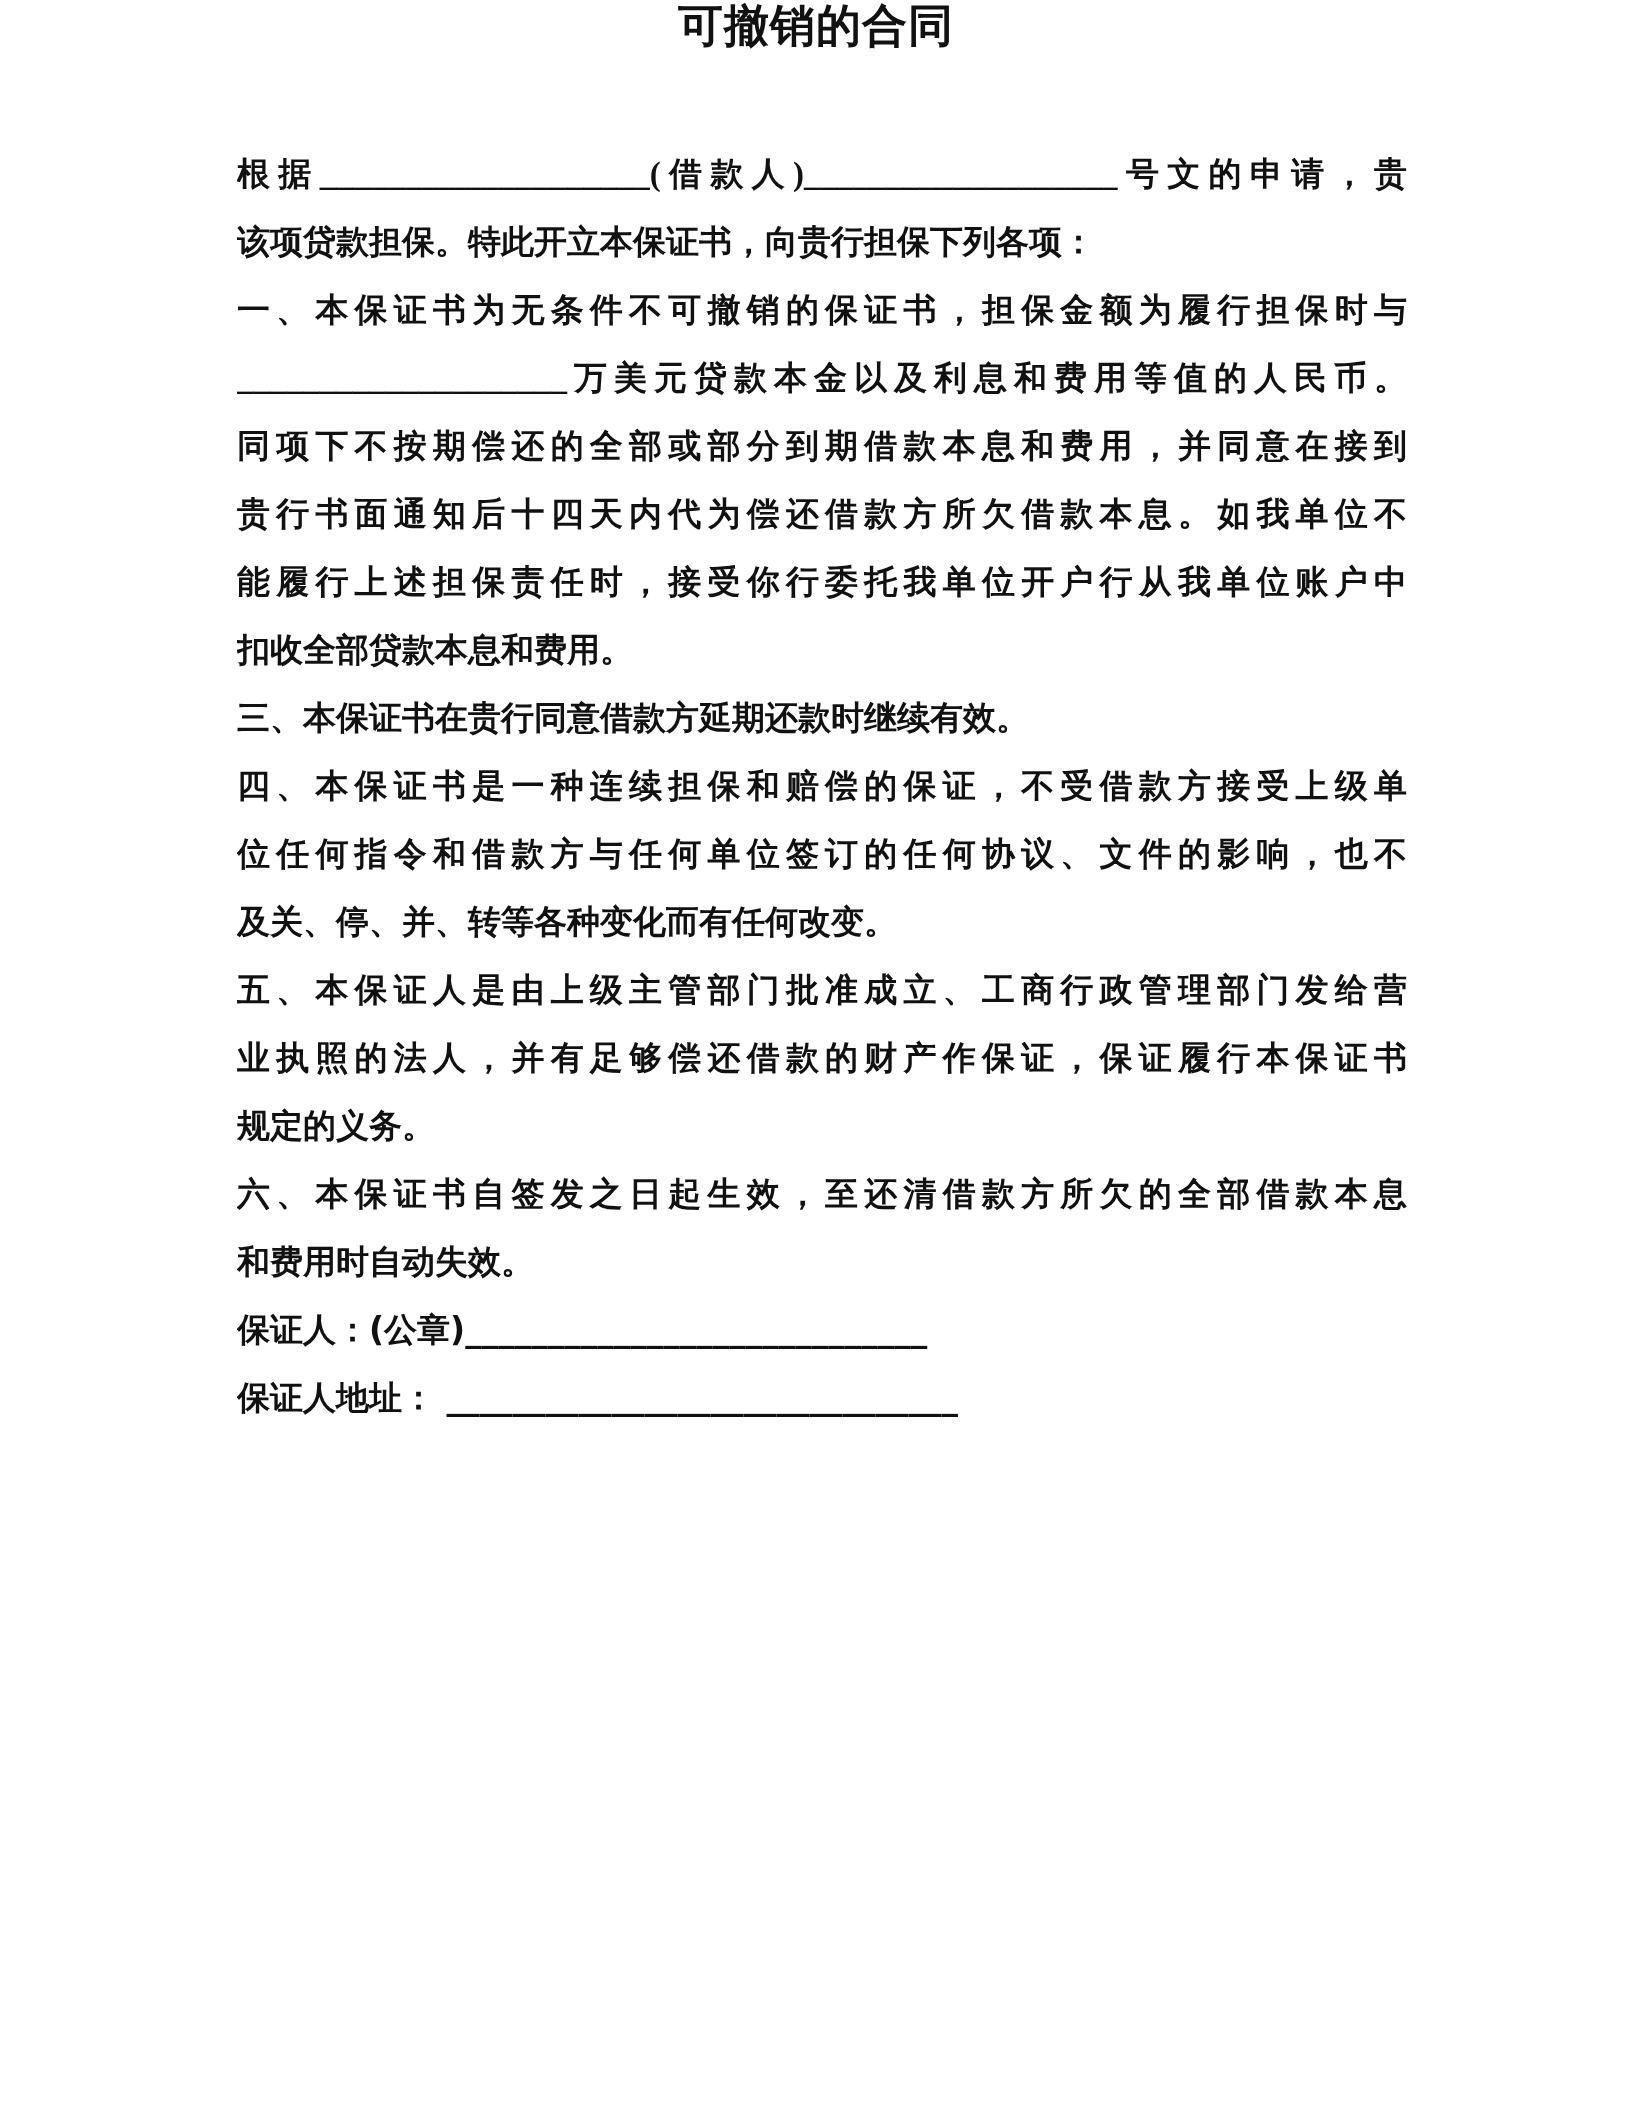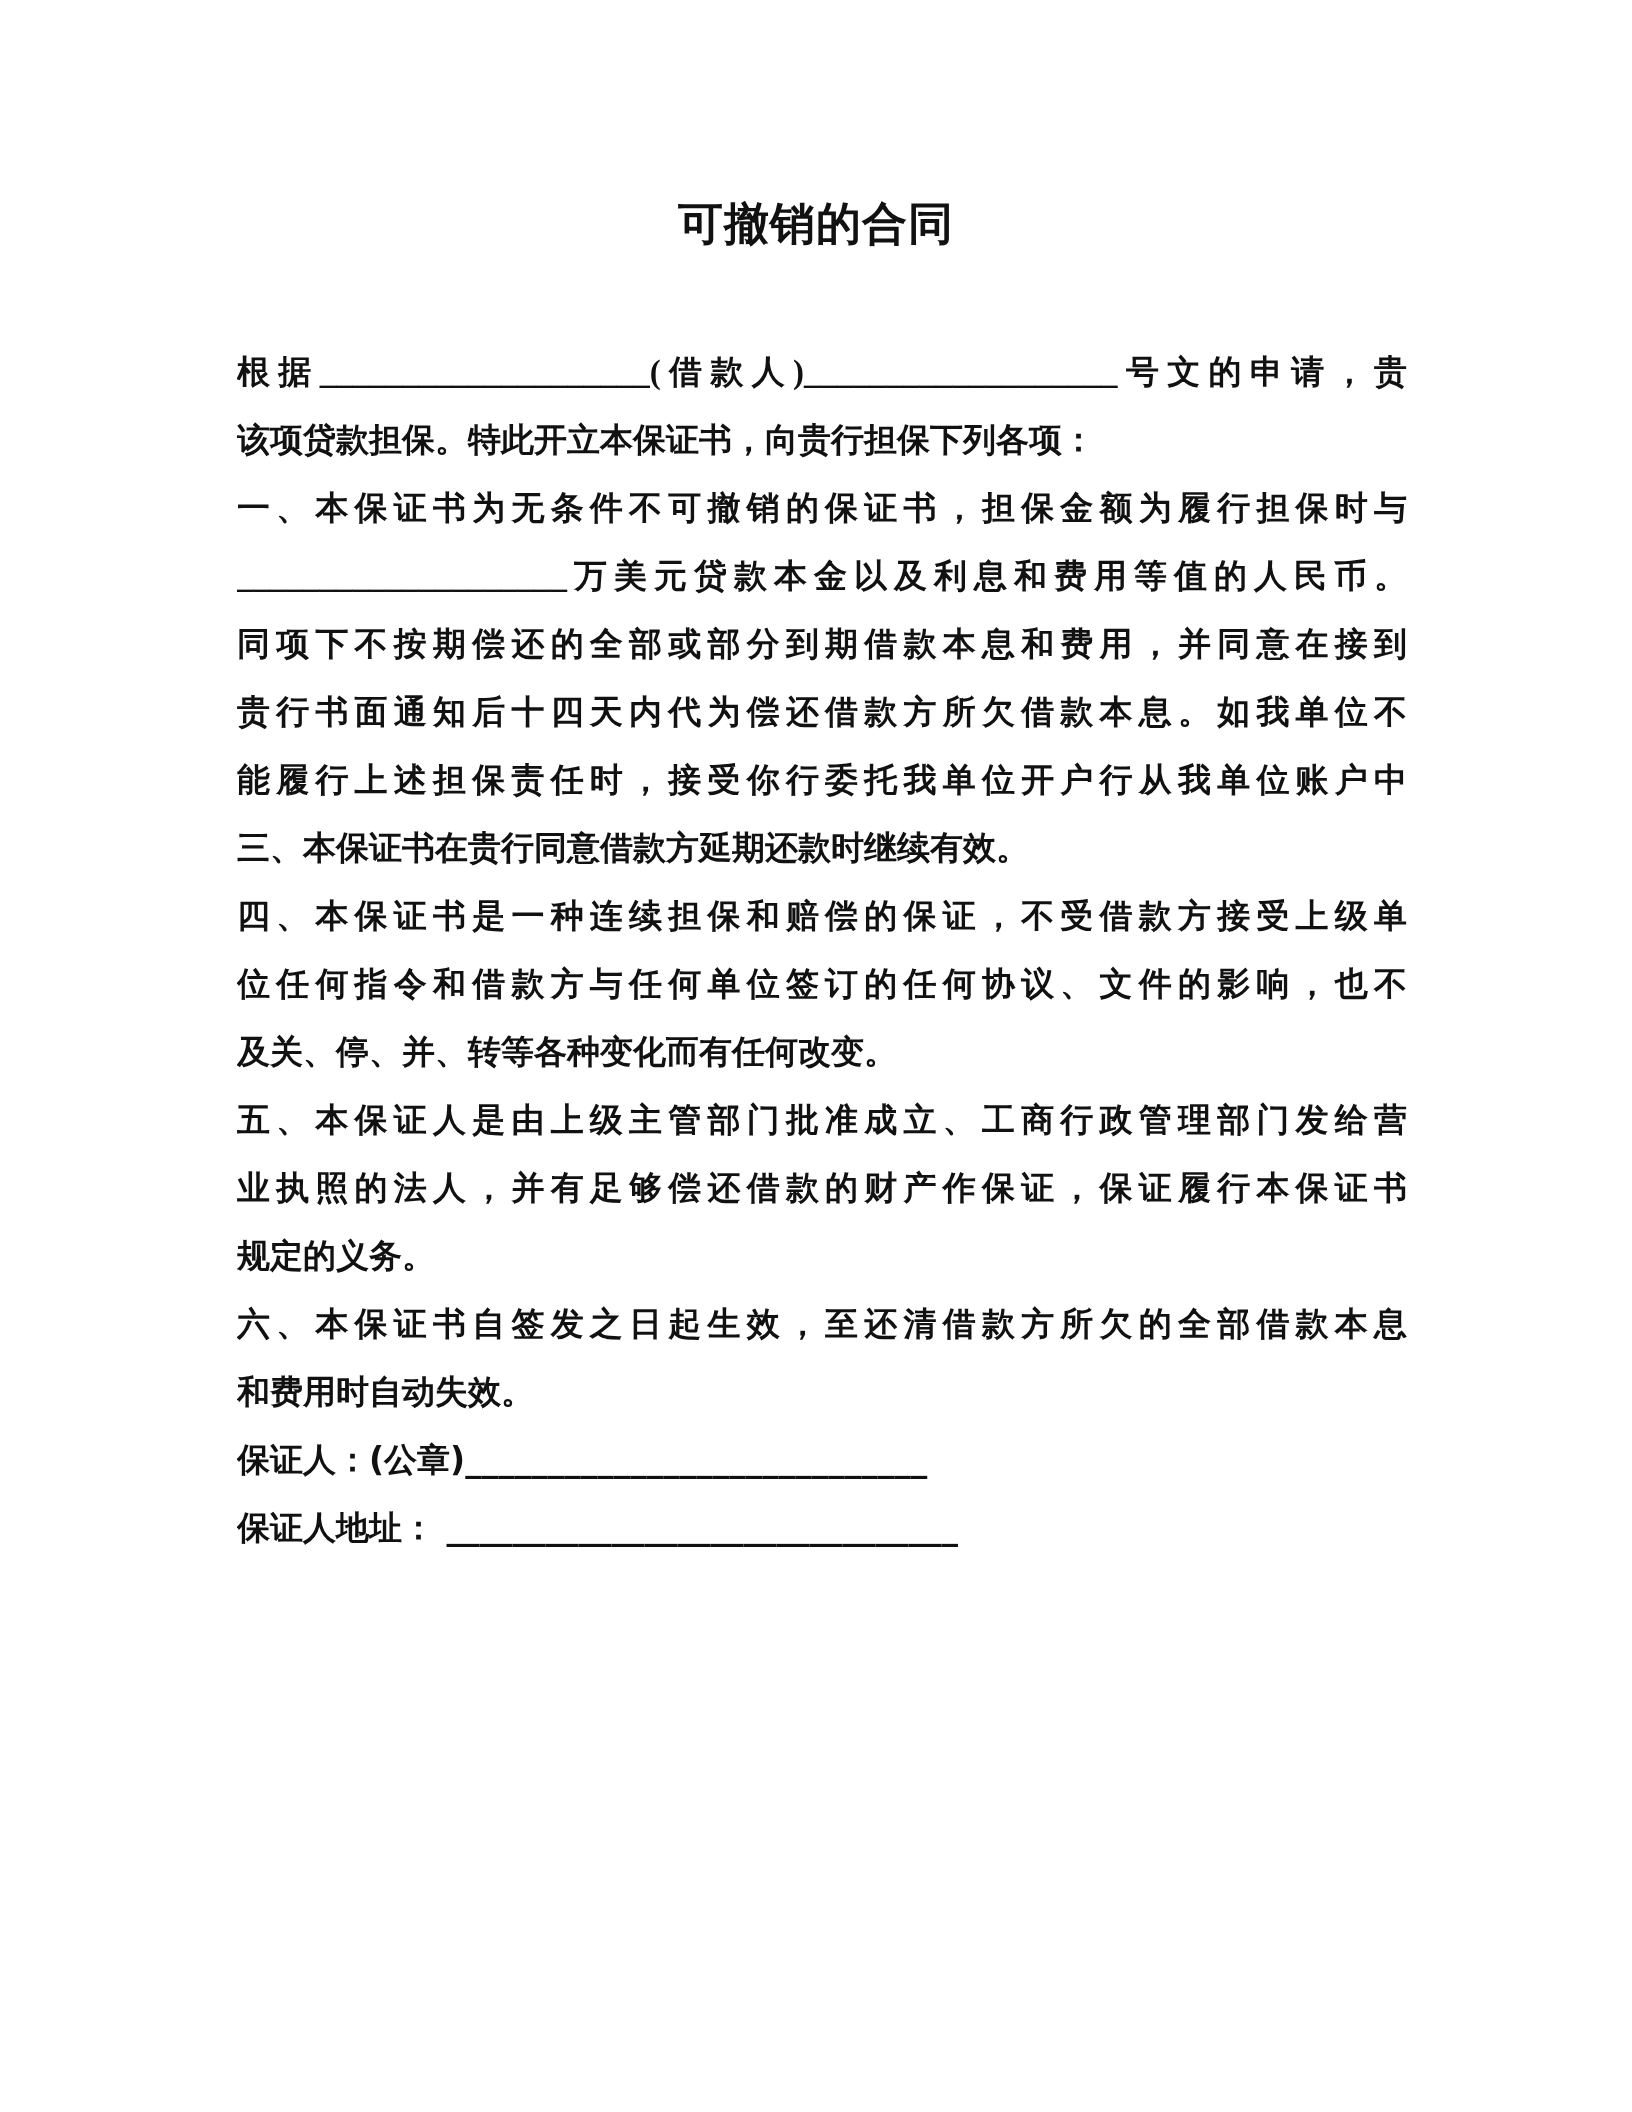--- a/index.html
+++ b/index.html
@@ -9,21 +9,20 @@
   }
   .page {
     position: relative;
     width: 1632px;
     height: 2112px;
     background: #ffffff;
     overflow: hidden;
     font-family: "DejaVu Sans", sans-serif;
     color: #111111;
     box-sizing: border-box;
-    padding-top: 198px;
   }
   .title {
     margin: 0;
     text-align: center;
     font-size: 45px;
     line-height: 52px;
     font-weight: bold;
     letter-spacing: 1px;
   }
   .doc-body {
@@ -53,20 +52,21 @@
 <div class="page" style="color: rgb(17, 17, 17);">
   <h1 class="title">可撤销的合同</h1>
   <div class="doc-body">
       <div class="line fill">根据____________________(借款人)___________________号文的申请，贵</div>
       <div class="line">该项贷款担保。特此开立本保证书，向贵行担保下列各项：</div>
       <div class="line fill">一、本保证书为无条件不可撤销的保证书，担保金额为履行担保时与</div>
       <div class="line fill">____________________万美元贷款本金以及利息和费用等值的人民币。</div>
       <div class="line fill">同项下不按期偿还的全部或部分到期借款本息和费用，并同意在接到</div>
       <div class="line fill">贵行书面通知后十四天内代为偿还借款方所欠借款本息。如我单位不</div>
       <div class="line fill">能履行上述担保责任时，接受你行委托我单位开户行从我单位账户中</div>
+      <div class="line">扣收全部贷款本息和费用。</div>
       <div class="line">三、本保证书在贵行同意借款方延期还款时继续有效。</div>
       <div class="line fill">四、本保证书是一种连续担保和赔偿的保证，不受借款方接受上级单</div>
       <div class="line fill">位任何指令和借款方与任何单位签订的任何协议、文件的影响，也不</div>
       <div class="line">及关、停、并、转等各种变化而有任何改变。</div>
       <div class="line fill">五、本保证人是由上级主管部门批准成立、工商行政管理部门发给营</div>
       <div class="line fill">业执照的法人，并有足够偿还借款的财产作保证，保证履行本保证书</div>
       <div class="line">规定的义务。</div>
       <div class="line fill">六、本保证书自签发之日起生效，至还清借款方所欠的全部借款本息</div>
       <div class="line">和费用时自动失效。</div>
       <div class="line">保证人：(公章)____________________________</div>

